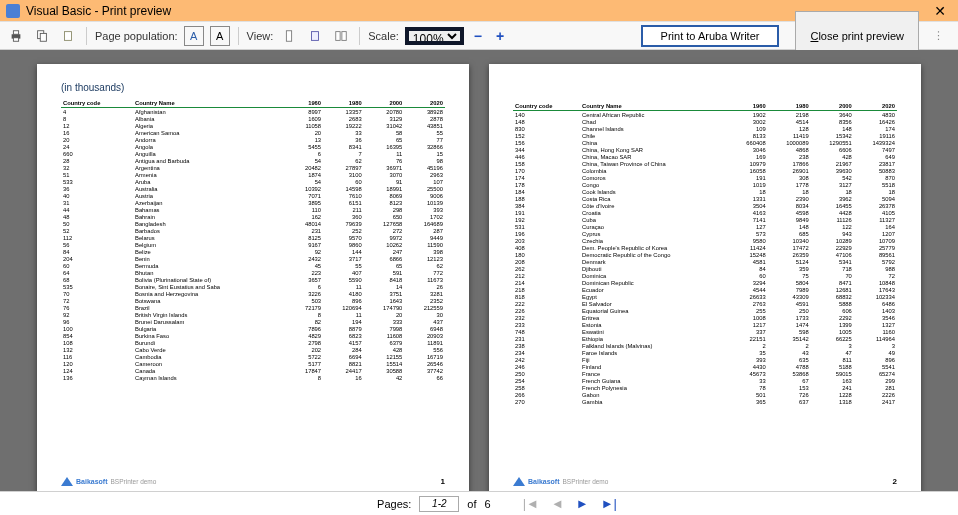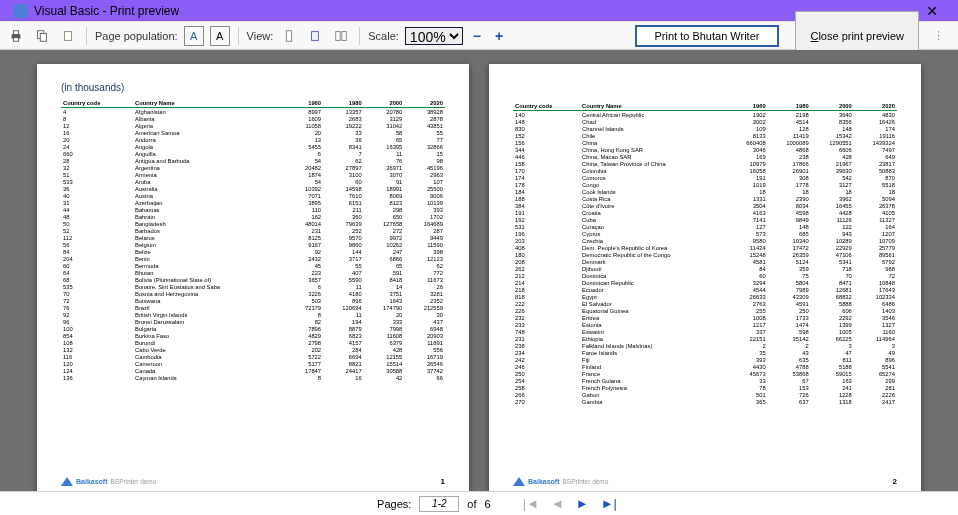--- a/index.html
+++ b/index.html
@@ -10,22 +10,22 @@
   width: 958px;
   height: 515px;
   overflow: hidden;
   display: flex;
   flex-direction: column;
 }
 .titlebar {
   height: 22px;
   display: flex;
   align-items: center;
-  padding: 0 14px;
-  background: #8b5cf6;
+  padding: 0 6px;
+  background: #fdba74;
   border-bottom: 1px solid #e0e0e0;
 }
 .titlebar .icon { width:14px; height:14px; margin-right:6px; background:#4a7fd4; border-radius:2px; }
 .titlebar .title { flex:1; font-size:12px; }
 .titlebar .close { cursor:pointer; font-size:14px; padding:0 6px; }
 .toolbar {
   height: 28px;
   display:flex;
   align-items:center;
   gap:6px;
@@ -37,21 +37,21 @@
   width:20px; height:20px;
   display:flex; align-items:center; justify-content:center;
   border:1px solid transparent;
   cursor:pointer;
   font-size:11px;
   background:transparent;
 }
 .tb-btn.boxed { border:1px solid #888; }
 .tb-label { font-size:11px; color:#333; }
 .tb-sep { width:1px; height:18px; background:#ccc; margin:0 2px; }
-.zoom-select { height:18px; font-size:14px; border:1px solid #0f172a; }
+.zoom-select { height:18px; font-size:12px; border:4px solid #0f172a; }
 .zoom-minus,.zoom-plus { font-size:14px; font-weight:bold; color:#2050c0; cursor:pointer; padding:0 4px;}
 .print-btn {
   margin-left:auto;
   border:2px solid #2a5ca8;
   padding:3px 18px;
   font-size:11px;
   background:#fff;
   cursor:pointer;
 }
 .close-preview {
@@ -182,21 +182,21 @@
         <rect x="2" y="3" width="5" height="10" fill="#fff" stroke="#777"></rect>
         <rect x="9" y="3" width="5" height="10" fill="#fff" stroke="#777"></rect>
       </svg>
     </div>
   <div class="tb-sep"></div>
   <span class="tb-label">Scale:</span>
   <select class="zoom-select"><option>100%</option></select>
   <span class="zoom-minus">−</span>
   <span class="zoom-plus">+</span>
 
-  <button class="print-btn">Print to Bhutan Writer</button>
+  <button class="print-btn">Print to Aruba Writer</button>
   <button class="close-preview"><span style="text-decoration:underline">C</span><span>lose print preview</span></button>
   <div class="more-dots">⋮</div>
 </div>
 
 <div class="workspace">
 
   <div class="page">
     <div class="sub">(in thousands)</div>
     <table class="data">
       <thead>

